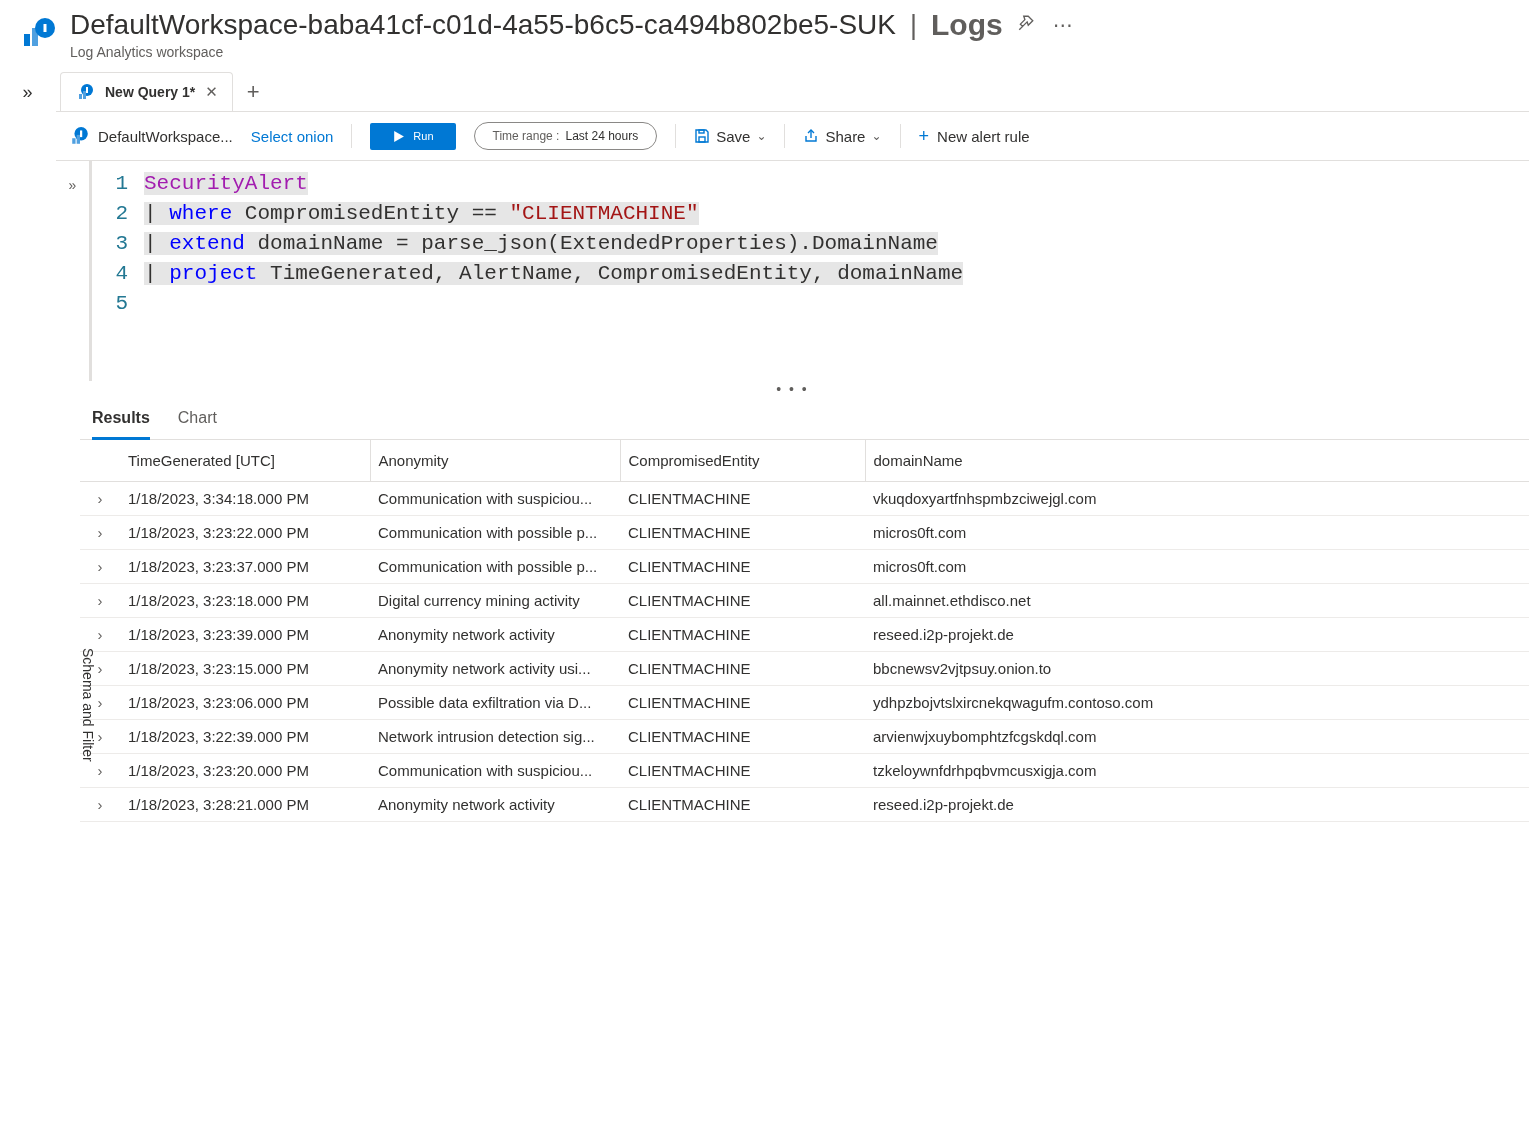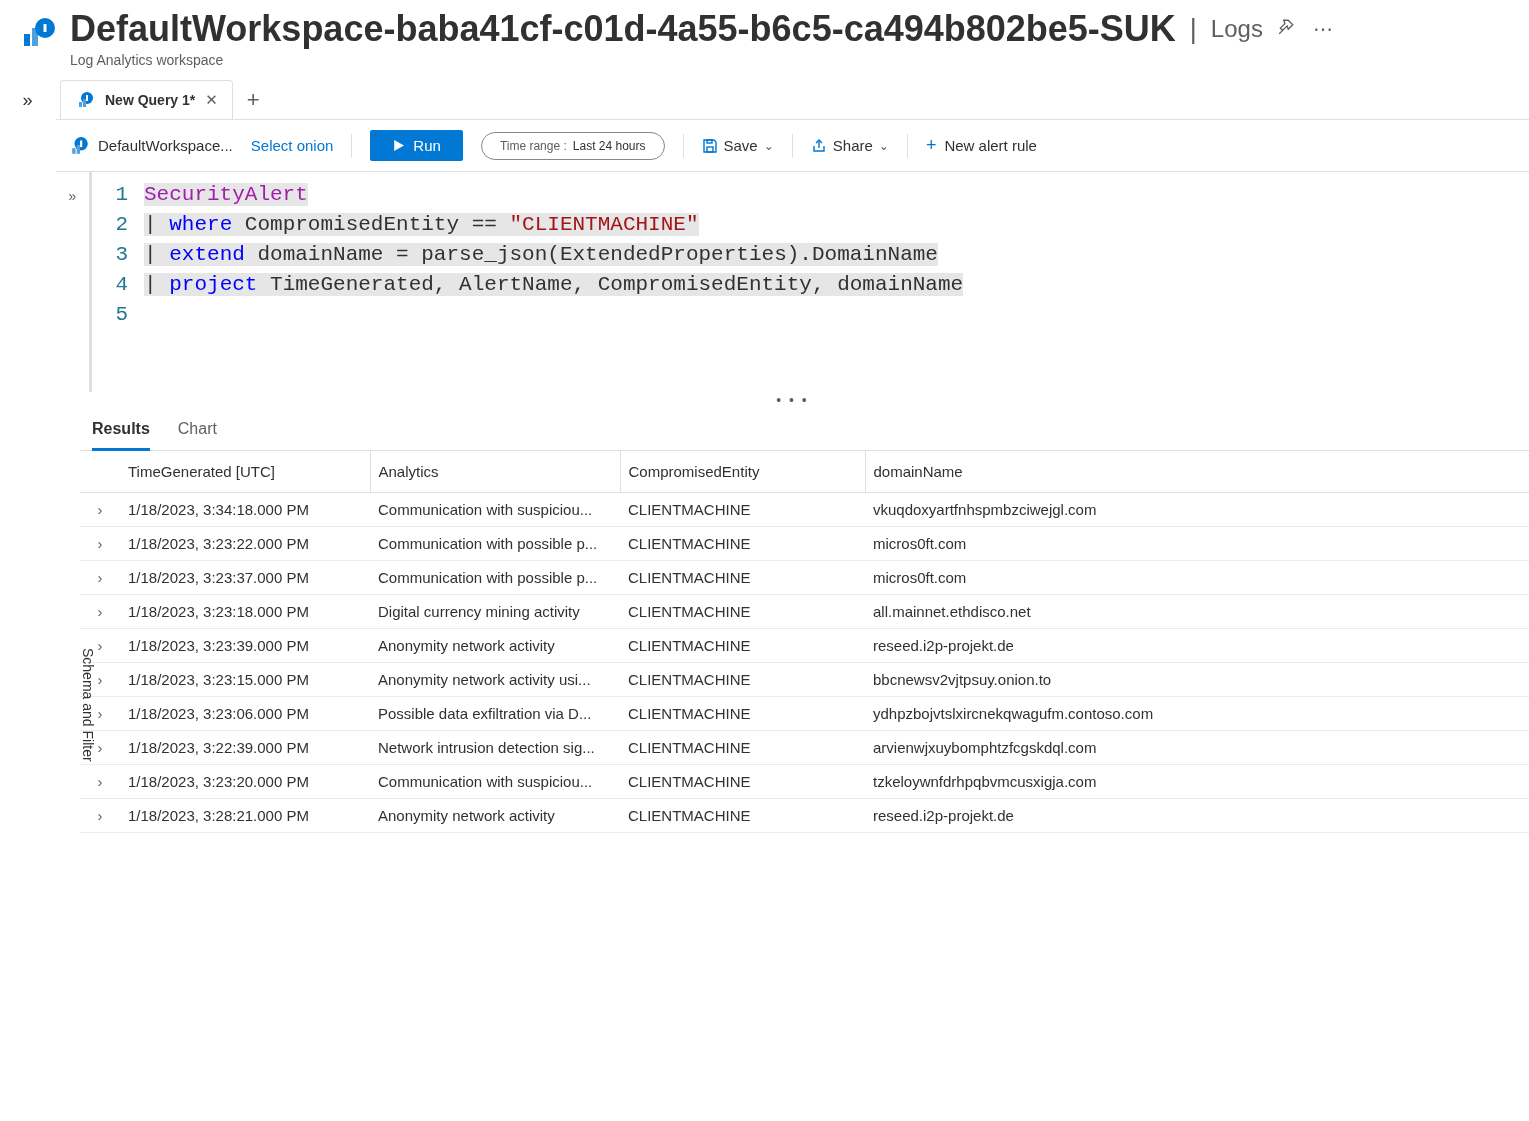--- a/index.html
+++ b/index.html
@@ -20,28 +20,28 @@
       margin-top: 6px;
       flex-shrink: 0;
     }
     .header-title-area { flex: 1; min-width: 0; }
     .header-title-row {
       display: flex;
       align-items: center;
       gap: 14px;
     }
     .header-title {
-      font-size: 36px;
-      font-weight: 700;
+      font-size: 28px;
+      font-weight: 400;
       white-space: nowrap;
     }
     .header-sep { font-size: 27px; font-weight: 400; color: #605e5c; }
     .header-sub {
-      font-size: 24px;
-      font-weight: 400;
+      font-size: 30px;
+      font-weight: 700;
       color: #605e5c;
     }
     .header-actions {
       display: flex;
       gap: 18px;
       align-items: center;
     }
     .pin-icon, .more-icon { color: #605e5c; font-size: 20px; }
     .header-subtitle {
       font-size: 14px;
@@ -124,21 +124,21 @@
       font-size: 15px;
       cursor: pointer;
     }
     .tb-sep { width: 1px; height: 24px; background: #e1dfdd; }
     .run-btn {
       background: #0078d4;
       color: #fff;
       border: none;
       border-radius: 2px;
       padding: 7px 22px;
-      font-size: 15px;
+      font-size: 11px;
       font-weight: 400;
       display: flex;
       align-items: center;
       gap: 8px;
       cursor: pointer;
     }
     .run-btn svg { width: 13px; height: 13px; fill: #fff; }
     .time-range {
       border: 1px solid #8a8886;
       border-radius: 20px;
@@ -414,21 +414,21 @@
     <div class="results-pane">
       <div class="results-tabs">
         <div class="rtab active">Results</div>
         <div class="rtab">Chart</div>
       </div>
       <table class="results-table">
         <thead>
           <tr>
             <th class="expand-col"></th>
             <th class="col-time">TimeGenerated [UTC]</th>
-            <th class="col-alert th-sep">Analytics</th>
+            <th class="col-alert th-sep">Anonymity</th>
             <th class="col-ce th-sep">CompromisedEntity</th>
             <th class="col-dn th-sep">domainName</th>
           </tr>
         </thead>
         <tbody id="tbody">
             <tr>
               <td class="row-chev">›</td>
               <td class="col-time">1/18/2023, 3:34:18.000 PM</td>
               <td class="col-alert">Communication with suspiciou...</td>
               <td class="col-ce">CLIENTMACHINE</td>

